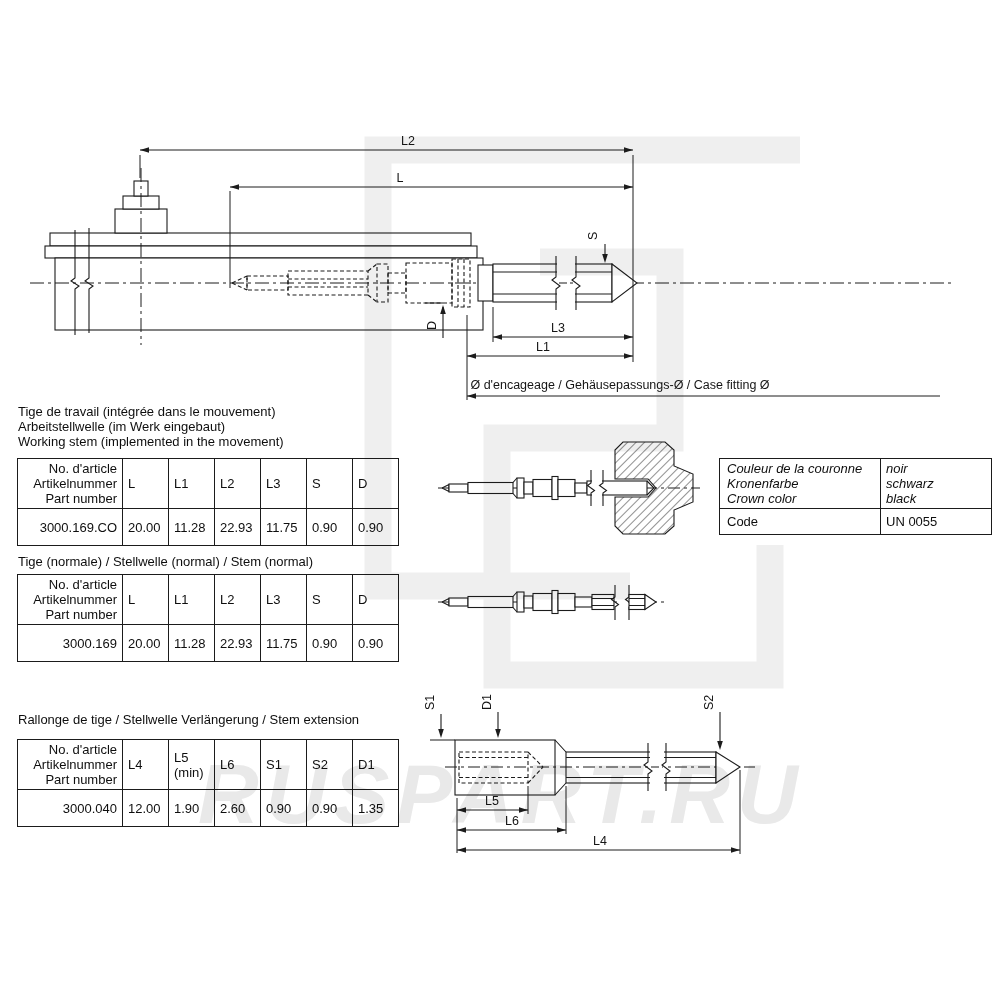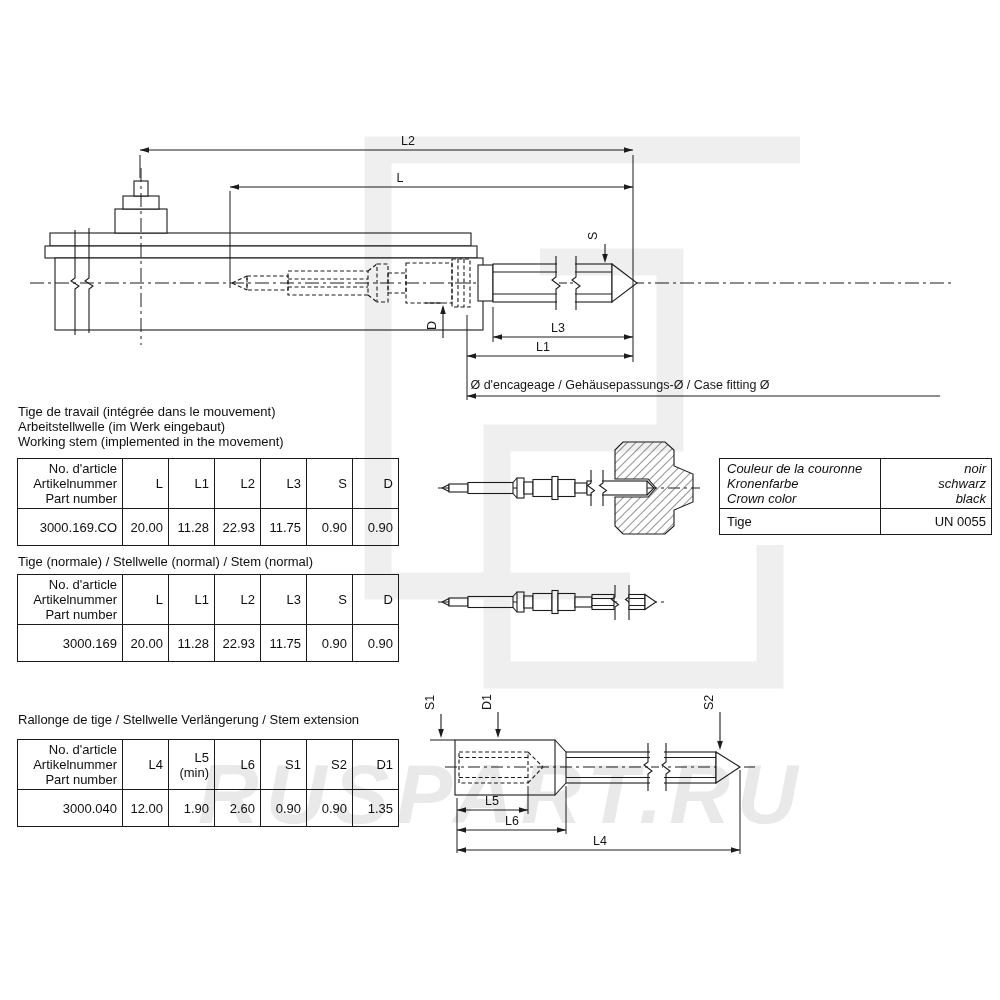--- a/index.html
+++ b/index.html
@@ -5,21 +5,21 @@
   html,body{margin:0;padding:0;background:#ffffff;}
   body{width:1000px;height:1000px;position:relative;font-family:"Liberation Sans",sans-serif;color:#111;}
   .stage{position:absolute;left:0;top:0;width:1000px;height:1000px;overflow:hidden;}
 
   #tech-svg{position:absolute;left:0;top:0;z-index:1;}
   #tech-svg text{font-family:"Liberation Sans",sans-serif;font-size:12.5px;fill:#151515;}
 
   .titleblock{position:absolute;z-index:2;font-size:13px;line-height:14.8px;color:#0e0e0e;}
 
   table.tbl{position:absolute;z-index:2;border-collapse:collapse;font-size:13px;color:#0e0e0e;background:transparent;}
-  table.tbl td{border:1.2px solid #1b1b1b;padding:1px 5px;text-align:right;vertical-align:middle;background:transparent;}
+  table.tbl td{border:1.2px solid #1b1b1b;padding:1px 5px;text-align:left;vertical-align:middle;background:transparent;}
   table.tbl tr.hd{height:50px;}
   table.tbl tr.data{height:37px;}
   table.tbl td.part{text-align:right;width:92px;padding-left:7px;}
   table.tbl td.num{width:35px;}
   table.crown td.lab{text-align:left;width:148px;padding-left:7px;}
   table.crown td.val{width:100px;}
   table.crown tr.r1{height:50px;font-style:italic;}
   table.crown tr.r2{height:26px;}
 
   .wm-layer{position:absolute;left:0;top:0;width:1000px;height:1000px;z-index:5;pointer-events:none;mix-blend-mode:multiply;font-style:italic;}
@@ -273,21 +273,21 @@
         <div>Kronenfarbe</div>
         <div>Crown color</div>
       </td>
       <td class="val">
         <div>noir</div>
         <div>schwarz</div>
         <div>black</div>
       </td>
     </tr>
     <tr class="r2">
-      <td class="lab">Tige</td>
+      <td class="lab">Code</td>
       <td class="val">UN 0055</td>
     </tr>
   </tbody>
     </table>
 
   <div class="titleblock" style="left:18px;top:555px;">Tige (normale) / Stellwelle (normal) / Stem (normal)</div>
 
   <table class="tbl" style="left:17px;top:574px;">
     <tbody>
         <tr class="hd">

